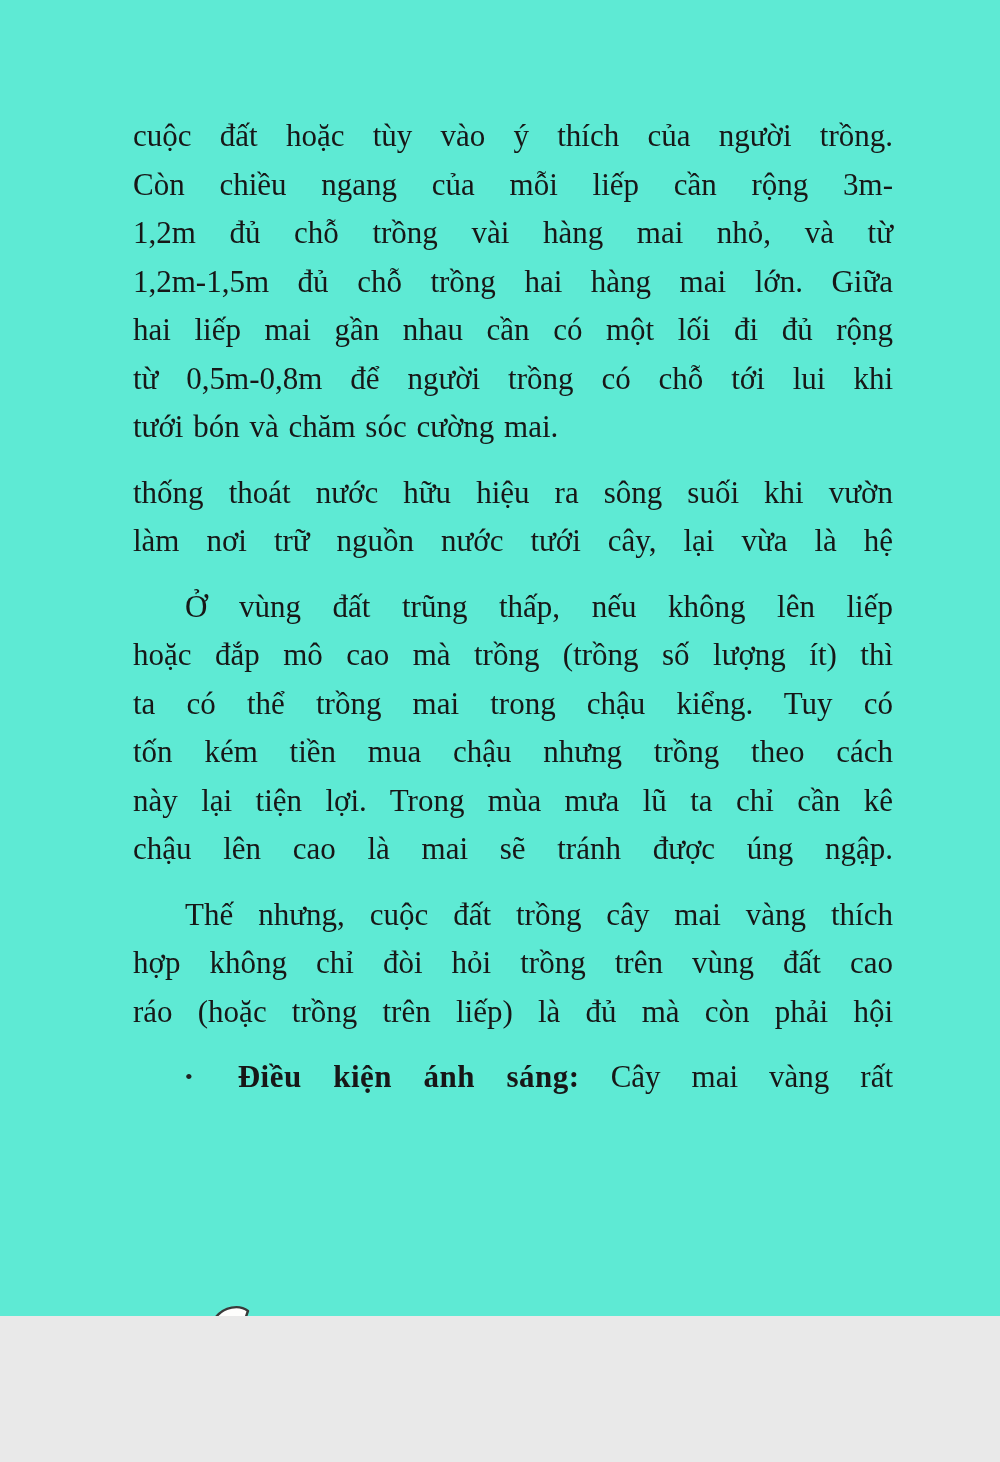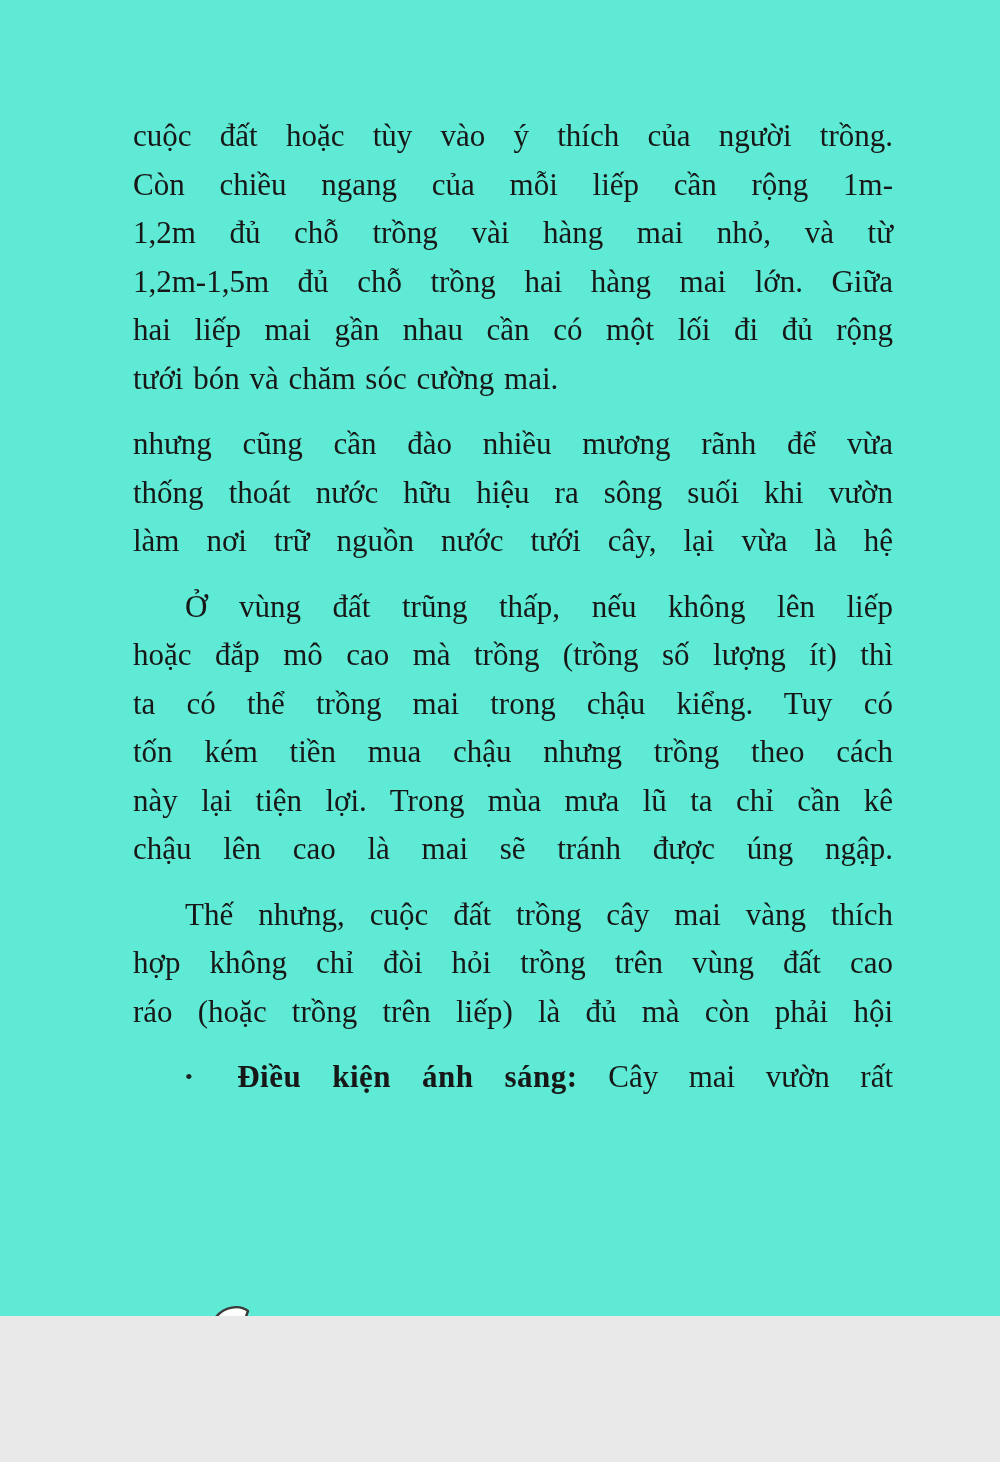--- a/index.html
+++ b/index.html
@@ -68,29 +68,29 @@
   }
 </style>
 </head>
 <body>
 
 <div class="page">
   <div class="text-block">
 
     <div class="para">
       <div class="line">cuộc đất hoặc tùy vào ý thích của người trồng.</div>
-      <div class="line">Còn chiều ngang của mỗi liếp cần rộng 1m-</div>
+      <div class="line">Còn chiều ngang của mỗi liếp cần rộng 3m-</div>
       <div class="line">1,2m đủ chỗ trồng vài hàng mai nhỏ, và từ</div>
       <div class="line">1,2m-1,5m đủ chỗ trồng hai hàng mai lớn. Giữa</div>
       <div class="line">hai liếp mai gần nhau cần có một lối đi đủ rộng</div>
+      <div class="line">từ 0,5m-0,8m để người trồng có chỗ tới lui khi</div>
       <div class="line short">tưới bón và chăm sóc cường mai.</div>
     </div>
 
     <div class="para">
-      <div class="line">nhưng cũng cần đào nhiều mương rãnh để vừa</div>
       <div class="line">thống thoát nước hữu hiệu ra sông suối khi vườn</div>
       <div class="line">làm nơi trữ nguồn nước tưới cây, lại vừa là hệ</div>
     </div>
 
     <div class="para">
       <div class="line indent">Ở vùng đất trũng thấp, nếu không lên liếp</div>
       <div class="line">hoặc đắp mô cao mà trồng (trồng số lượng ít) thì</div>
       <div class="line">ta có thể trồng mai trong chậu kiểng. Tuy có</div>
       <div class="line">tốn kém tiền mua chậu nhưng trồng theo cách</div>
       <div class="line">này lại tiện lợi. Trong mùa mưa lũ ta chỉ cần kê</div>
@@ -99,21 +99,21 @@
 
     <div class="para">
       <div class="line indent">Thế nhưng, cuộc đất trồng cây mai vàng thích</div>
       <div class="line">hợp không chỉ đòi hỏi trồng trên vùng đất cao</div>
       <div class="line">ráo (hoặc trồng trên liếp) là đủ mà còn phải hội</div>
     </div>
 
     <div class="bullet-row">
       <span class="marker">•</span>
       <b>Điều kiện ánh sáng:</b>
-      <span>Cây mai vườn rất</span>
+      <span>Cây mai vàng rất</span>
     </div>
 
   </div>
 
   <div class="footer">
     <span class="page-number">18</span>
     <svg class="ornament" width="260" height="80" viewBox="0 0 260 80">
 
       <line x1="2" y1="63" x2="110" y2="59" stroke="#4a4a4a" stroke-width="2.2" stroke-linecap="round"></line>
 

